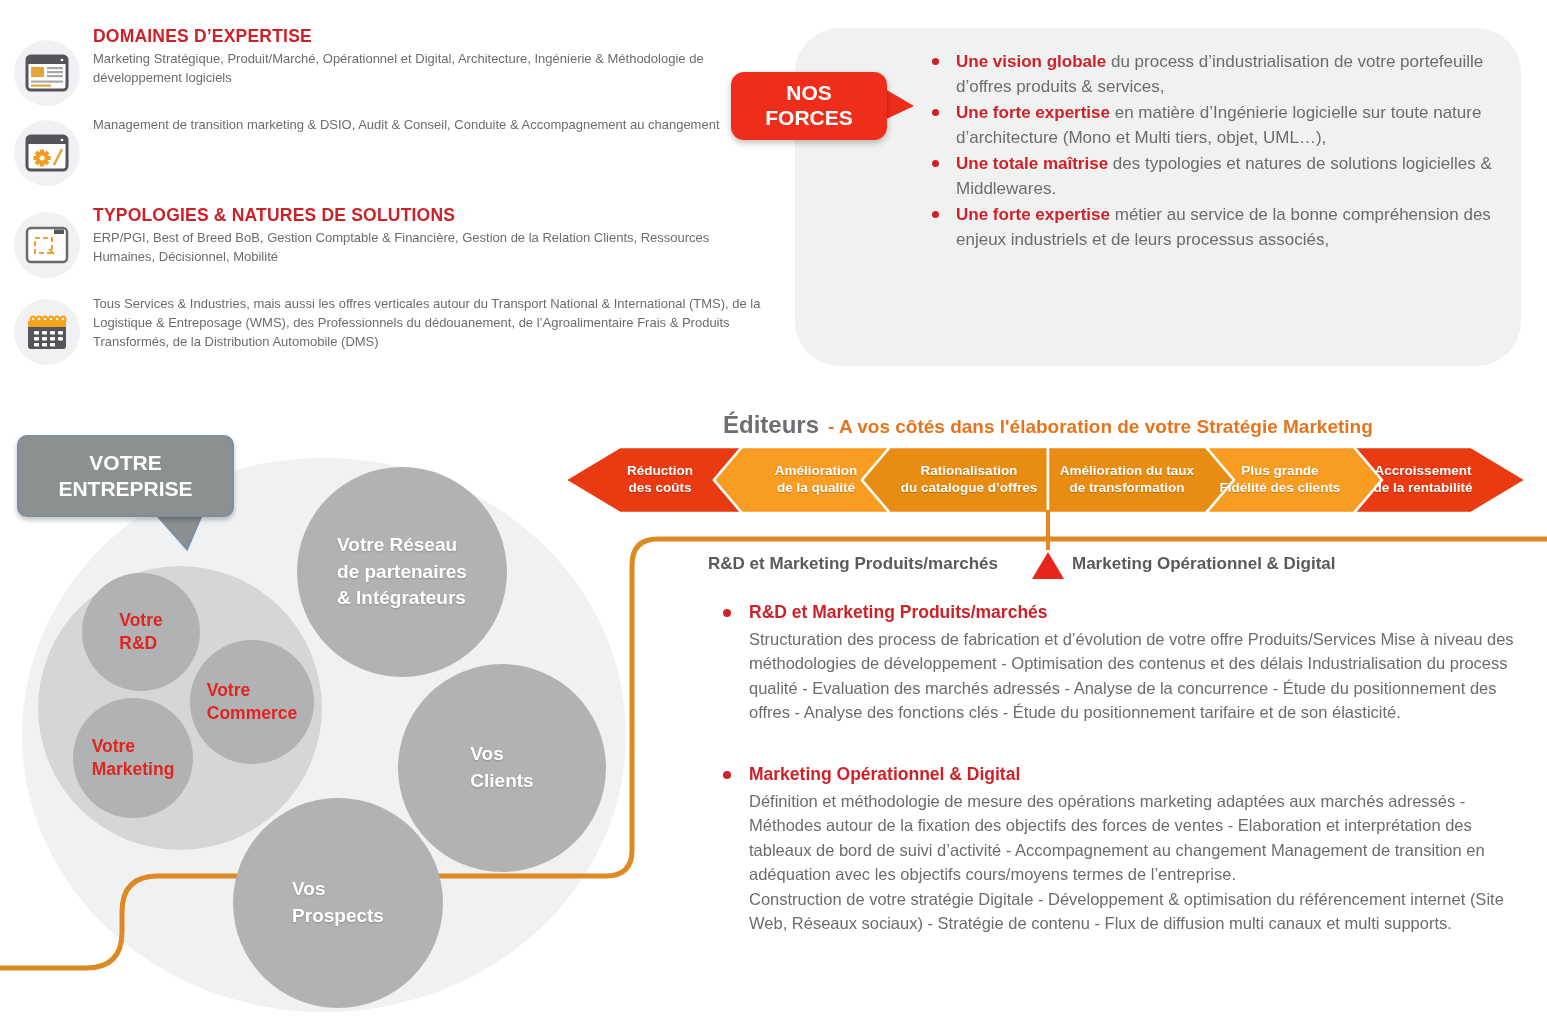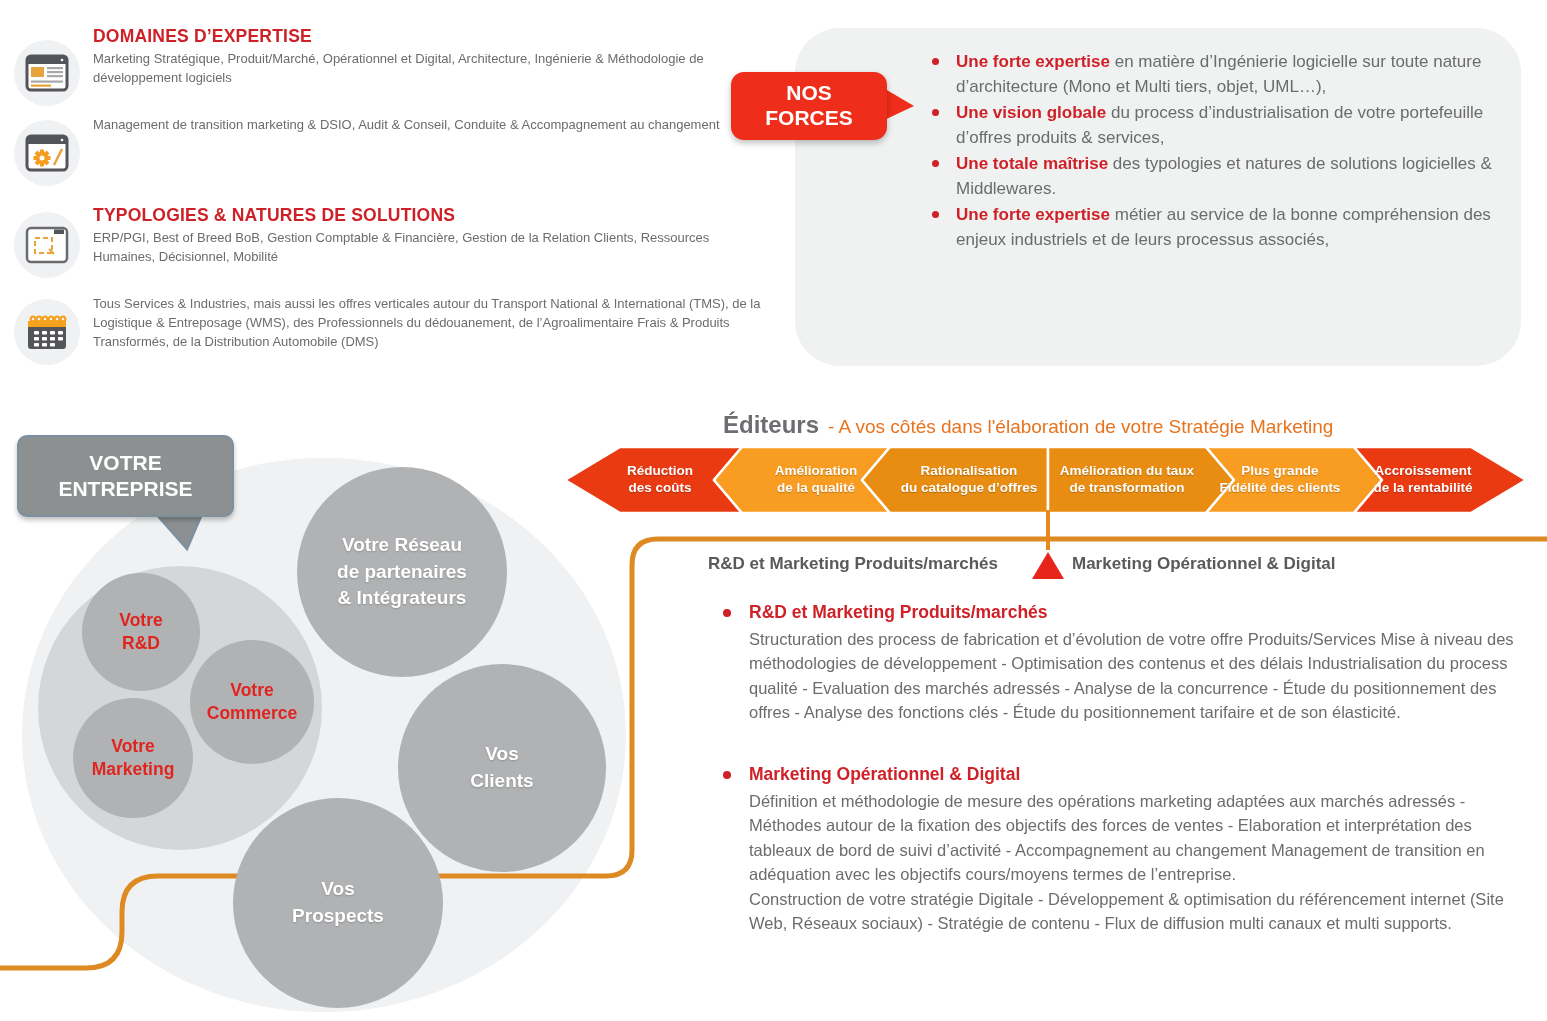--- a/index.html
+++ b/index.html
@@ -24,33 +24,33 @@
                   border-radius:50%;background:#cf2127;}
   .lead{color:#cf2127;font-weight:bold;}
   .forces-bubble{width:156px;height:68px;background:#ee2e1b;border-radius:13px;z-index:6;
                  display:flex;align-items:center;justify-content:center;text-align:center;
                  color:#fff;font-weight:bold;font-size:21px;line-height:1.18;
                  box-shadow:0 3px 6px rgba(0,0,0,.25);}
 
   
   .ed-row{display:flex;align-items:baseline;gap:9px;}
   .ed-title{font-size:24px;font-weight:bold;color:#6d6e71;}
-  .ed-sub{font-size:19px;font-weight:normal;color:#e8731d;}
+  .ed-sub{font-size:19px;font-weight:bold;color:#e8731d;}
 
   
   .chev-label{position:absolute;text-align:center;color:#fff;font-weight:bold;
               font-size:13.5px;line-height:17px;white-space:pre-line;z-index:6;
               text-shadow:0 1px 1px rgba(0,0,0,.25);}
   .chev-red{fill:#ea3a12;}
   .chev-orange{fill:#f89d21;}
   .chev-dorange{fill:#e88d12;}
 
   
   .circle{border-radius:50%;display:flex;align-items:center;justify-content:center;
-          text-align:center;white-space:pre-line;}
+          white-space:pre-line;}
   .big-light{background:#f0f1f2;z-index:1;}
   .medium{background:#d5d6d8;z-index:2;}
   .dark{background:#b1b2b4;color:#fff;font-weight:bold;font-size:19px;line-height:1.4;
         z-index:4;text-shadow:0 1px 2px rgba(0,0,0,.2);}
   .inner{background:#b1b2b4;color:#e02520;font-weight:bold;font-size:17.5px;line-height:1.3;
         z-index:4;}
   .ent-bubble{width:213px;height:78px;background:#8d9091;border:2.5px solid #7d90a0;
         border-radius:10px;z-index:6;display:flex;align-items:center;justify-content:center;
         text-align:center;color:#fff;font-weight:bold;font-size:21px;line-height:1.25;
         box-shadow:0 3px 5px rgba(0,0,0,.25);}
@@ -151,22 +151,22 @@
         </g>
       </svg>
     </div>
     <div class="abs exp-text" style="left:93px;top:292px;">
       <div class="exp-body">Tous Services &amp; Industries, mais aussi les offres verticales autour du Transport National &amp; International (TMS), de la Logistique &amp; Entreposage (WMS), des Professionnels du dédouanement, de l’Agroalimentaire Frais &amp; Produits Transformés, de la Distribution Automobile (DMS)</div>
     </div>
   </div>
 
   <div class="abs panel" style="left:795px;top:28px;width:726px;height:338px;"></div>
   <ul class="abs forces-list" style="left:930px;top:49px;z-index:2;">
+    <li><span class="lead">Une vision globale</span> <span>du process d’industrialisation de votre portefeuille d’offres produits &amp; services,</span></li>
     <li><span class="lead">Une forte expertise</span> <span>en matière d’Ingénierie logicielle sur toute nature d’architecture (Mono et Multi tiers, objet, UML…),</span></li>
-    <li><span class="lead">Une vision globale</span> <span>du process d’industrialisation de votre portefeuille d’offres produits &amp; services,</span></li>
     <li><span class="lead">Une totale maîtrise</span> <span>des typologies et natures de solutions logicielles &amp; Middlewares.</span></li>
     <li><span class="lead">Une forte expertise</span> <span>métier au service de la bonne compréhension des enjeux industriels et de leurs processus associés,</span></li>
   </ul>
   <svg class="abs" style="left:878px;top:80px;z-index:5;" width="40" height="46">
     <polygon points="2,6 36,26 2,42" fill="#ee2e1b"></polygon>
   </svg>
   <div class="abs forces-bubble pre" style="left:731px;top:72px;">NOS
 FORCES</div>
 
   <div class="abs ed-row" style="left:723px;top:411px;">

